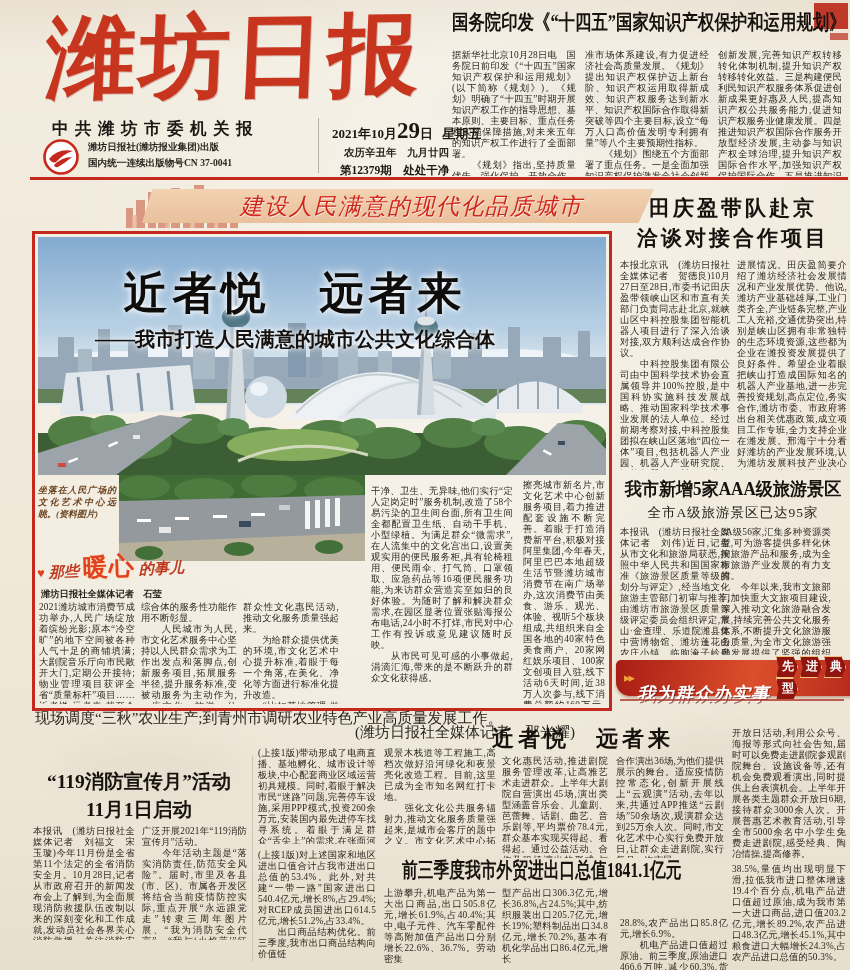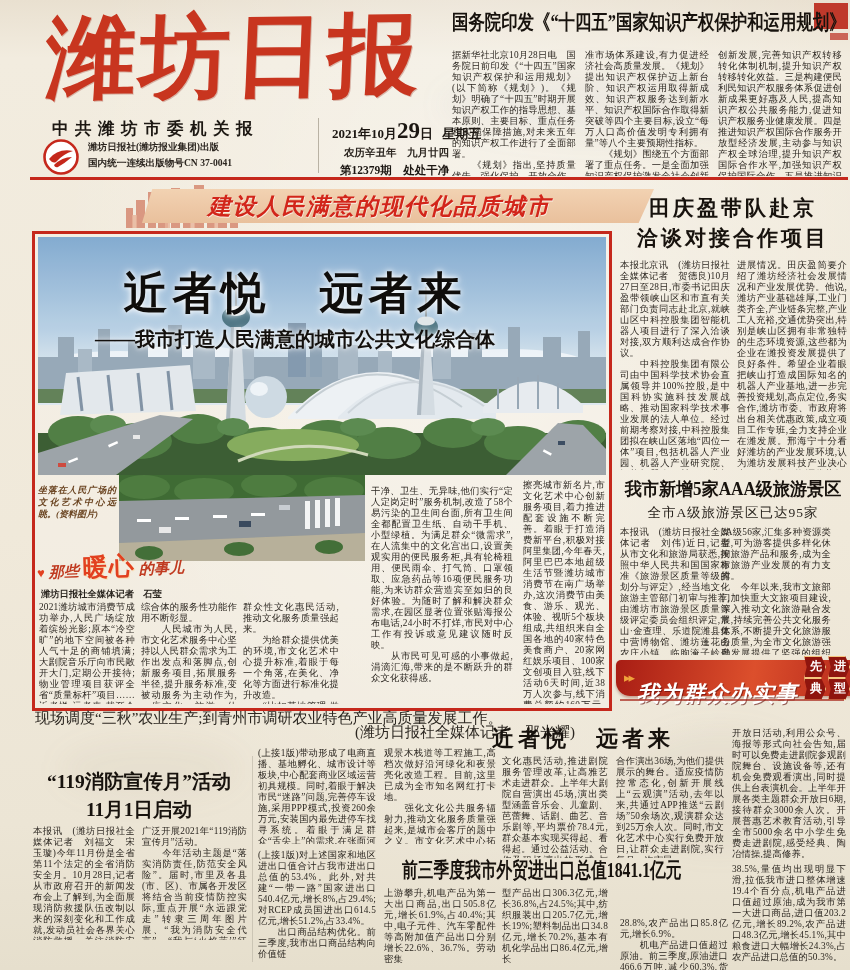--- a/index.html
+++ b/index.html
@@ -20,41 +20,41 @@
   .org-line{font-size:16.5px;font-weight:900;letter-spacing:6.5px;color:#1c1712;white-space:nowrap;}
   .pub{font-size:9.6px;font-weight:700;color:#2c2620;line-height:14.5px;white-space:nowrap;}
   .dateline{font-size:13px;font-weight:900;color:#1c1712;white-space:nowrap;}
   .dateline .day{font-size:23px;}
   .lunar{font-size:10.5px;font-weight:700;color:#2c2620;white-space:nowrap;}
   .issue{font-size:11.5px;font-weight:900;color:#1c1712;white-space:nowrap;}
   .top-hl{font-size:20.5px;white-space:nowrap;transform:scaleX(.8);transform-origin:left;}
   .banner-band{background:linear-gradient(180deg,#f2d2b2,#e9c09c);
       clip-path:polygon(2% 0,100% 0,97% 100%,0 100%);display:flex;align-items:center;
       box-shadow:0 1px 0 rgba(160,60,30,.4);}
-  .banner-text{font-size:23px;font-weight:700;font-style:italic;color:#d2251a;letter-spacing:1.5px;white-space:nowrap;
-      text-shadow:.5px .5px 0 rgba(255,255,255,.7);}
+  .banner-text{font-size:23px;font-weight:400;font-style:italic;color:#d2251a;letter-spacing:1.5px;white-space:nowrap;
+      text-shadow:.5px .5px 0 rgba(255,255,255,.7);margin-left:32px;}
   .main-box{border:3px solid #c5281c;background:rgba(250,247,240,.35);}
   .photo-hl{font-size:44px;letter-spacing:5px;color:#0f0d0b;white-space:nowrap;
       text-shadow:0 0 5px rgba(255,255,255,.95),0 0 10px rgba(255,255,255,.85);}
   .photo-sub{font-size:20px;font-weight:900;color:#14110e;white-space:nowrap;
       text-shadow:0 0 4px rgba(255,255,255,.9),0 0 9px rgba(255,255,255,.8);}
   .caption{font-size:9px;line-height:12px;font-weight:700;font-style:italic;color:#6b4522;text-align:justify;}
   .tagline{white-space:nowrap;transform:rotate(-2deg);}
   .tag-a{font-size:15px;font-weight:900;font-style:italic;color:#c03a20;}
   .tag-b{font-size:25px;font-weight:900;color:#e2401f;letter-spacing:1px;text-shadow:1px 1px 0 rgba(250,220,170,.8);}
   .tag-heart{font-size:13px;color:#e2401f;}
   .byline{font-size:9.3px;color:#2b2620;font-weight:700;white-space:nowrap;}
   .stray{font-size:15px;line-height:13px;font-weight:400;color:#2b2620;text-align:justify;}
   .rc-h1{font-size:21px;letter-spacing:3px;text-align:center;white-space:nowrap;}
   .rc-h2{font-size:18px;white-space:nowrap;transform:scaleX(.95);transform-origin:center;text-align:center;}
   .rc-sub{font-size:13.5px;font-weight:400;letter-spacing:1px;text-align:center;white-space:nowrap;color:#241f19;}
   .camp-band{background:linear-gradient(100deg,#a81d14,#dc4f2c 55%,#b3261a);
       border-radius:5px 14px 5px 14px;display:flex;align-items:center;gap:4px;padding:0 8px;
       box-shadow:0 2px 3px rgba(120,30,10,.35);}
-  .camp-main{font-size:22px;font-weight:900;font-style:italic;color:#fff;letter-spacing:1px;white-space:nowrap;
+  .camp-main{font-size:18px;font-weight:900;font-style:italic;color:#fff;letter-spacing:1px;white-space:nowrap;
       text-shadow:1px 1px 0 rgba(90,10,5,.6);margin-top:32px;}
   .chip{display:inline-block;background:#8f150e;border:1px solid #f5c77f;color:#fff;font-size:12px;font-weight:900;
       padding:1px 3px 2px 5px;margin-left:2px;clip-path:polygon(0 0,78% 0,100% 50%,78% 100%,0 100%,12% 50%);}
   .camp-arrows{color:#f0a33c;font-size:13px;font-weight:900;letter-spacing:-2px;}
   .fire-h{font-size:19.5px;text-align:center;white-space:nowrap;}
   .cont-h{font-size:22px;letter-spacing:4px;white-space:nowrap;}
   .trade-h{font-size:21px;white-space:nowrap;transform:scaleX(.75);transform-origin:left;}
   .vline{background:#b9b2a4;width:1px;}
   .corner-red{background:#bf392b;}
 </style>

